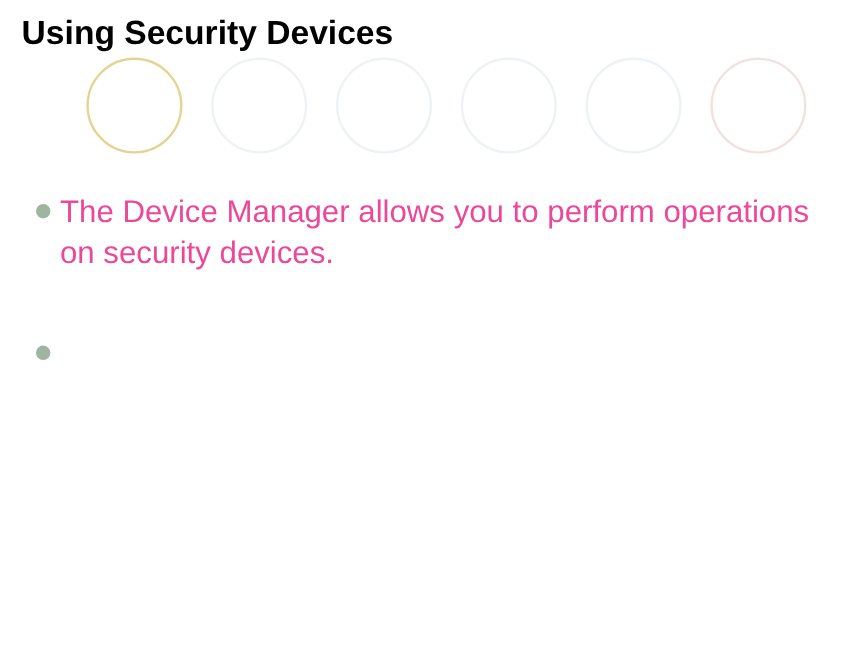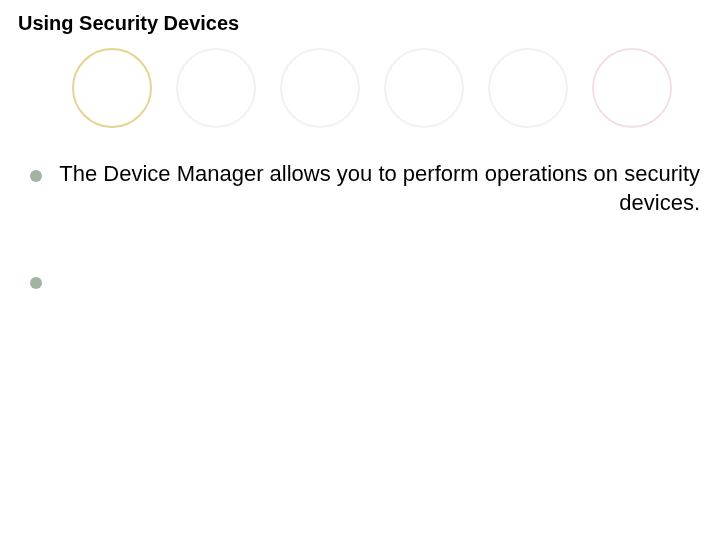--- a/index.html
+++ b/index.html
@@ -12,21 +12,21 @@
       height: 540px;
       background: #ffffff;
       font-family: Arial, Helvetica, sans-serif;
       position: relative;
       overflow: hidden;
     }
     .slide-title {
       position: absolute;
       top: 12px;
       left: 18px;
-      font-size: 20px;
+      font-size: 28px;
       font-weight: bold;
       color: #000000;
     }
     .circles {
       position: absolute;
       top: 48px;
       left: 72px;
       display: flex;
       gap: 24px;
     }
@@ -56,24 +56,23 @@
     .bullet-dot {
       width: 12px;
       height: 12px;
       border-radius: 50%;
       background: #9fb5a1;
       flex-shrink: 0;
       margin-top: 10px;
       margin-right: 8px;
     }
     .bullet-text {
-      font-size: 22px;
-      color: #000000;
+      font-size: 26px;
+      color: #ec4899;
       line-height: 1.3;
-      text-align: right;
     }
   </style>
 </head>
 <body>
 
 <div class="slide-title">Using Security Devices</div>
 
 <div class="circles">
   <div class="circle circle-1"></div>
   <div class="circle circle-2"></div>

